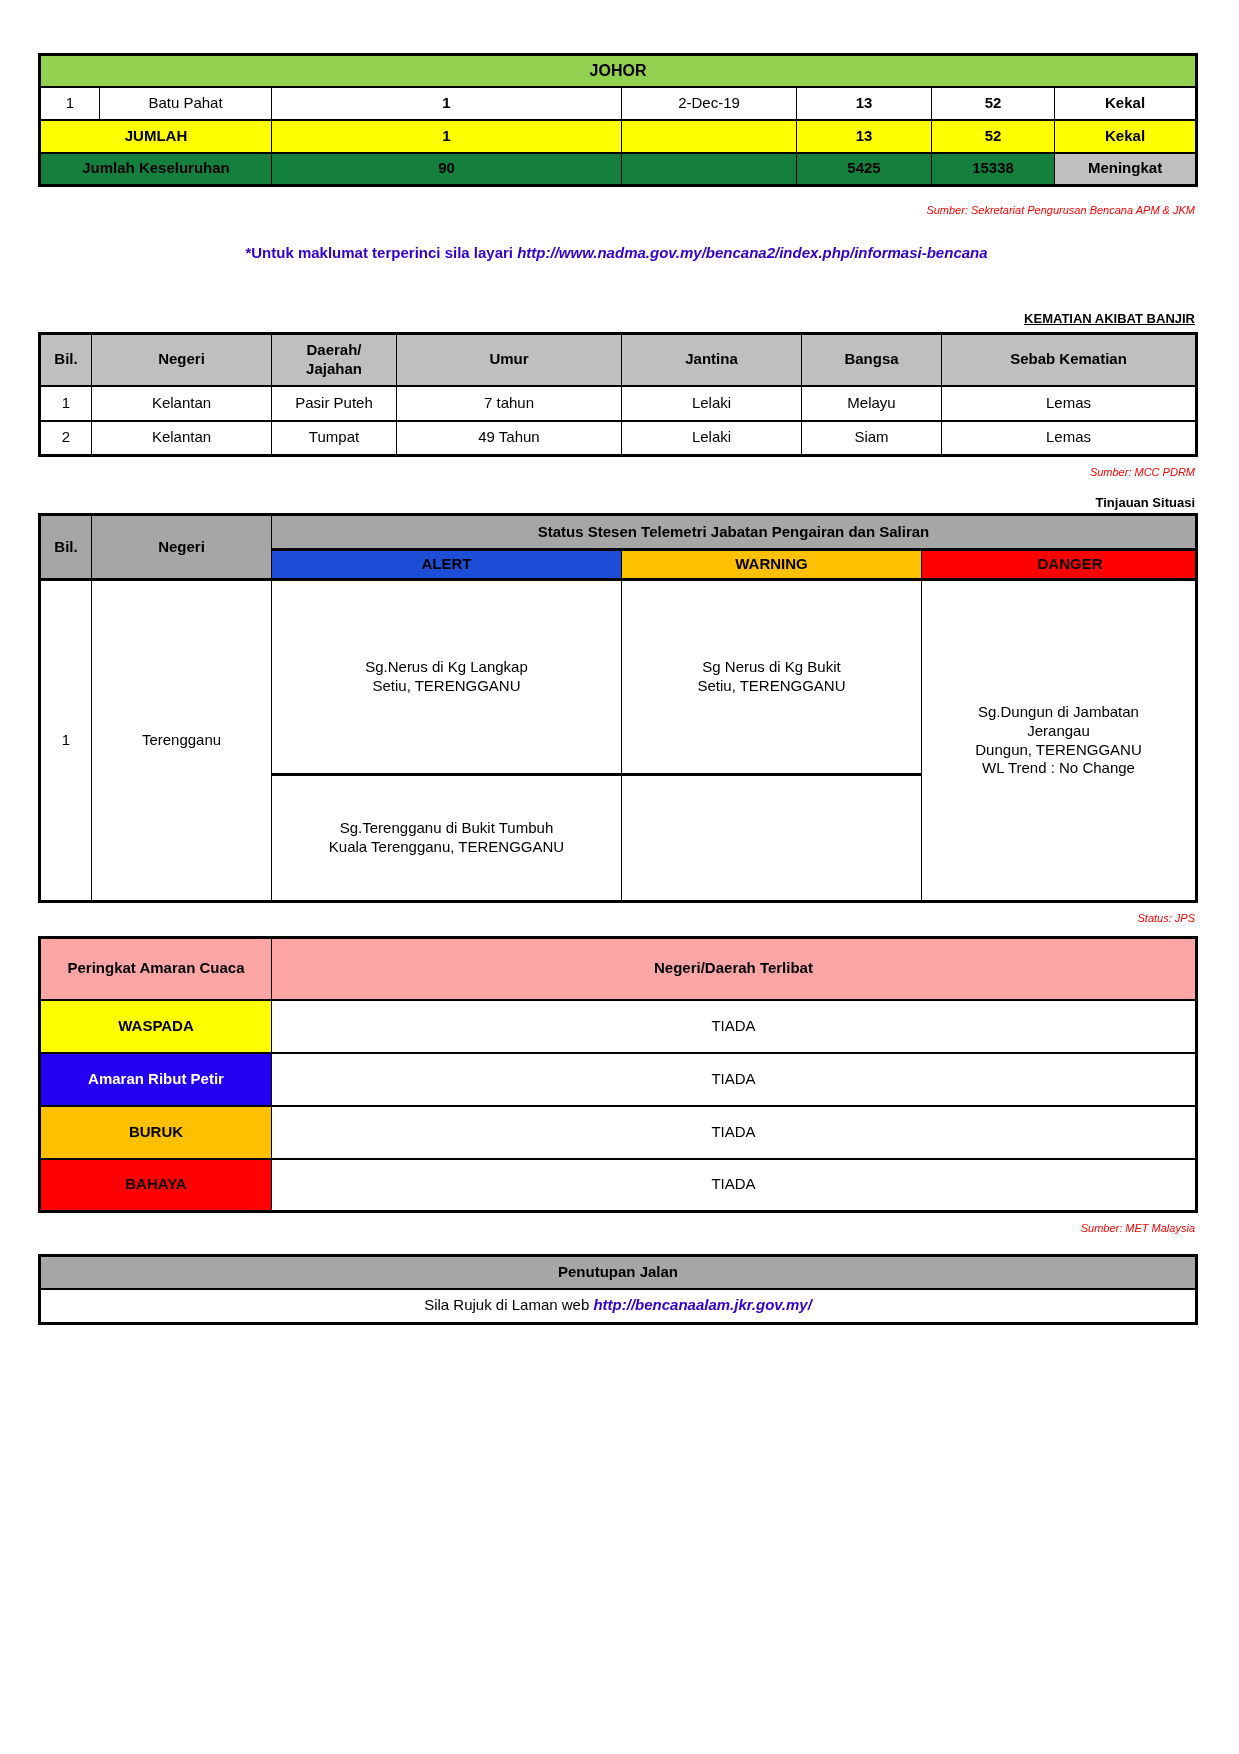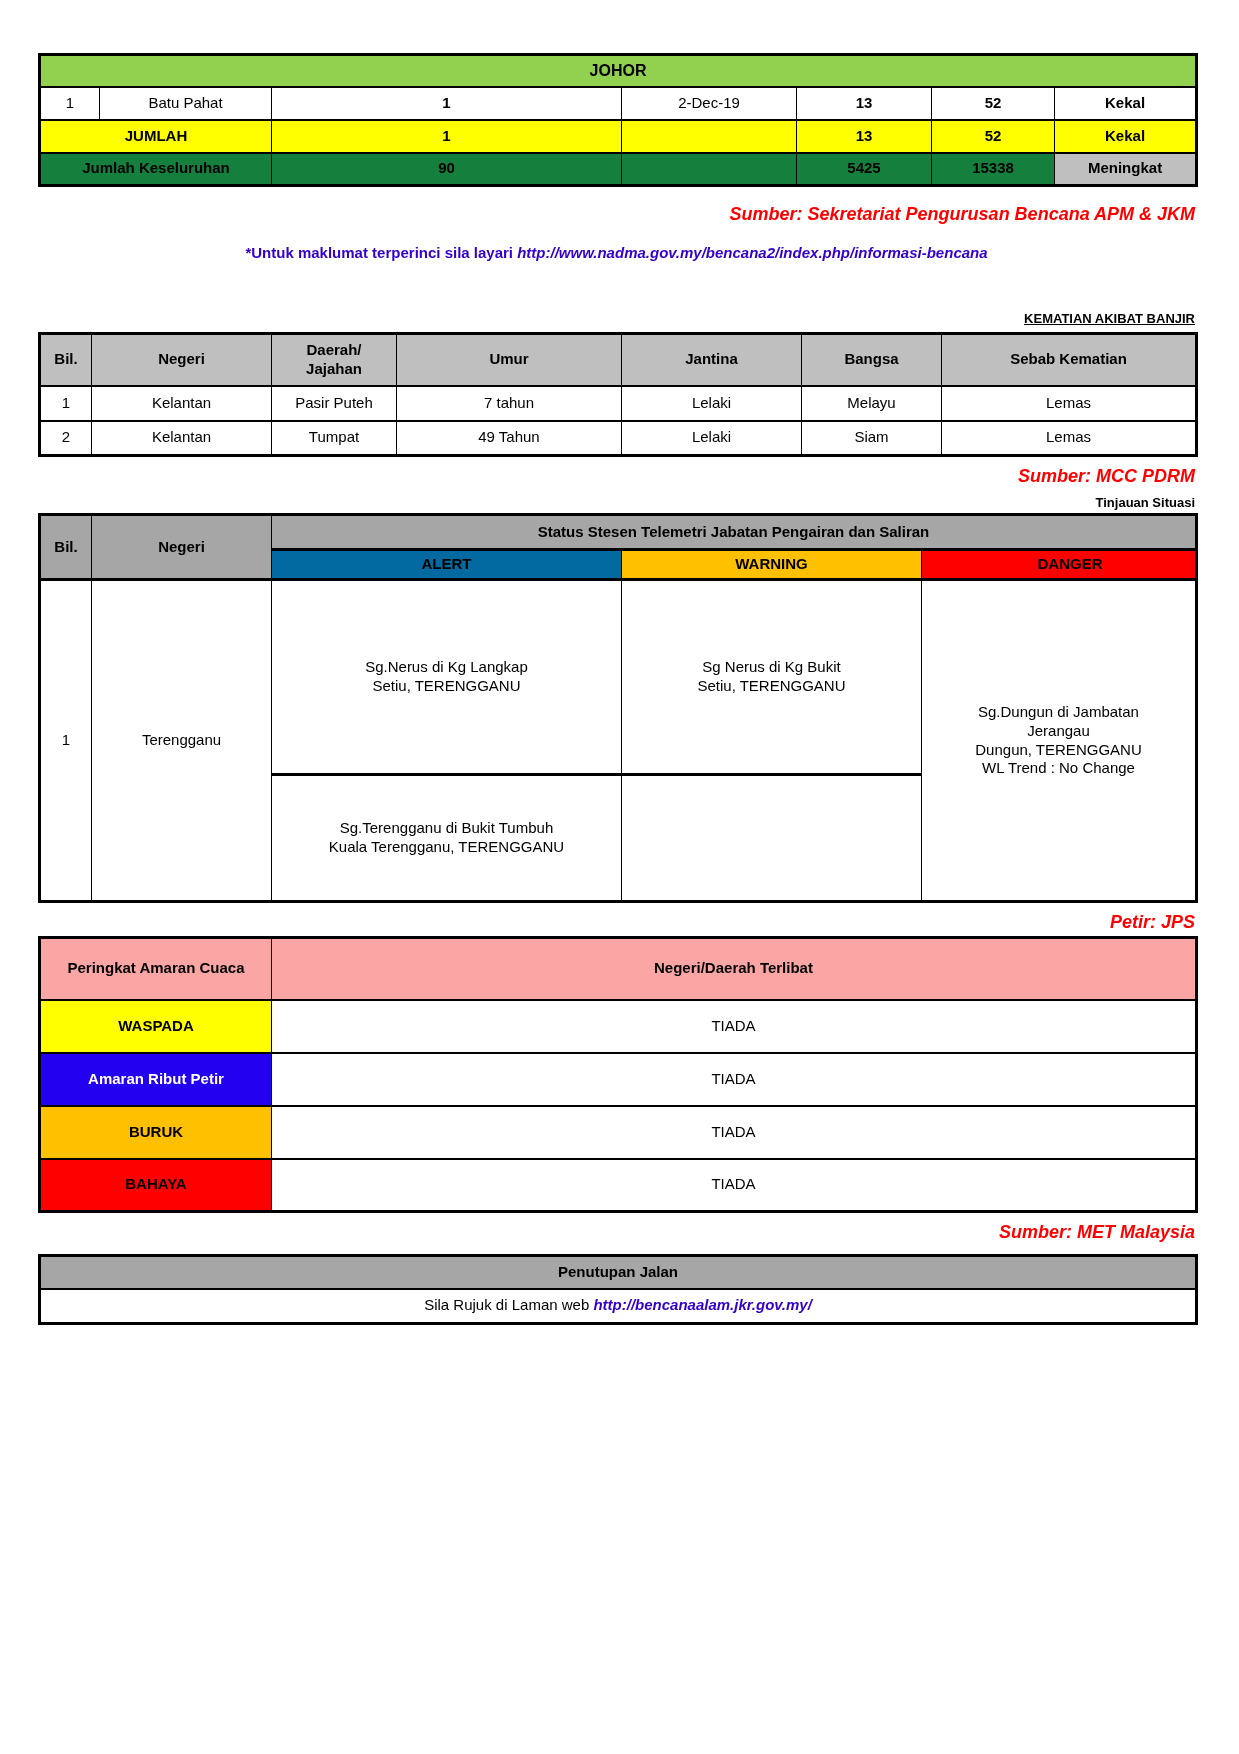--- a/index.html
+++ b/index.html
@@ -23,22 +23,22 @@
 
   
   .johor { margin-top: 53px; }
   .johor .hdr td { background: #92D050; font-weight: bold; font-size: 16px; height: 32px; }
   .johor td { height: 33px; }
   .johor .sum td { background: #FFFF00; font-weight: bold; }
   .johor .total td { background: #15803d; font-weight: bold; }
   .johor .total td.trendcell { background: #BFBFBF; }
 
   
-  .sumber { color: #FF0000; font-weight: bold; font-style: italic;
-            font-size: 18px; text-align: right; height: 18px; }
+  .sumber { color: #FF0000; font-weight: normal; font-style: italic;
+            font-size: 11px; text-align: right; height: 18px; }
   .s-apm { margin-top: 17px; }
   .s-mcc { margin-top: 9px; }
   .s-jps { margin-top: 9px; }
   .s-met { margin-top: 9px; }
 
   .note { margin-top: 22px; text-align: center; font-size: 15px;
           font-weight: bold; color: #3300CC; }
   .note .url { font-style: italic; text-decoration: none; color: #3300CC; }
 
   
@@ -47,21 +47,21 @@
   .t-tinjauan { margin-top: 11px; }
 
   
   .kematian { margin-top: 6px; }
   .kematian .hdr td { background: #BFBFBF; font-weight: bold; height: 52px; }
   .kematian td { height: 35px; }
 
   
   .telemetri { margin-top: 3px; }
   .telemetri .hdr td { background: #A6A6A6; font-weight: bold; }
-  .telemetri td.alert-h { background: #0369a1; }
+  .telemetri td.alert-h { background: #1d4ed8; }
   .telemetri td.warn-h { background: #FFC000; margin-left: 37px; }
   .telemetri td.danger-h { background: #FF0000; padding-left: 27px; }
   .telemetri .statusrow td { height: 35px; }
   .telemetri .levelrow td { height: 30px; border-top-width: 3px; }
   .telemetri .body1 td { height: 195px; border-top-width: 3px; }
   .telemetri .body2 td { height: 127px; border-top-width: 3px; }
 
   
   .cuaca { margin-top: 6px; }
   .cuaca .hdr td { background: #fca5a5; font-weight: bold; height: 62px; }
@@ -208,21 +208,21 @@
 WL Trend : No Change</td>
     </tr>
     <tr class="body2">
       <td class="pre">Sg.Terengganu di Bukit Tumbuh
 Kuala Terengganu, TERENGGANU</td>
       <td class="pre"></td>
     </tr>
   </tbody>
     </table>
 
-  <div class="sumber s-jps">Petir: JPS</div>
+  <div class="sumber s-jps">Status: JPS</div>
 
   <table class="cuaca">
     <colgroup>
         <col style="width:232px">
         <col style="width:925px">
       </colgroup>
     <tbody>
         <tr class="hdr">
       <td>Peringkat Amaran Cuaca</td>
       <td>Negeri/Daerah Terlibat</td>

